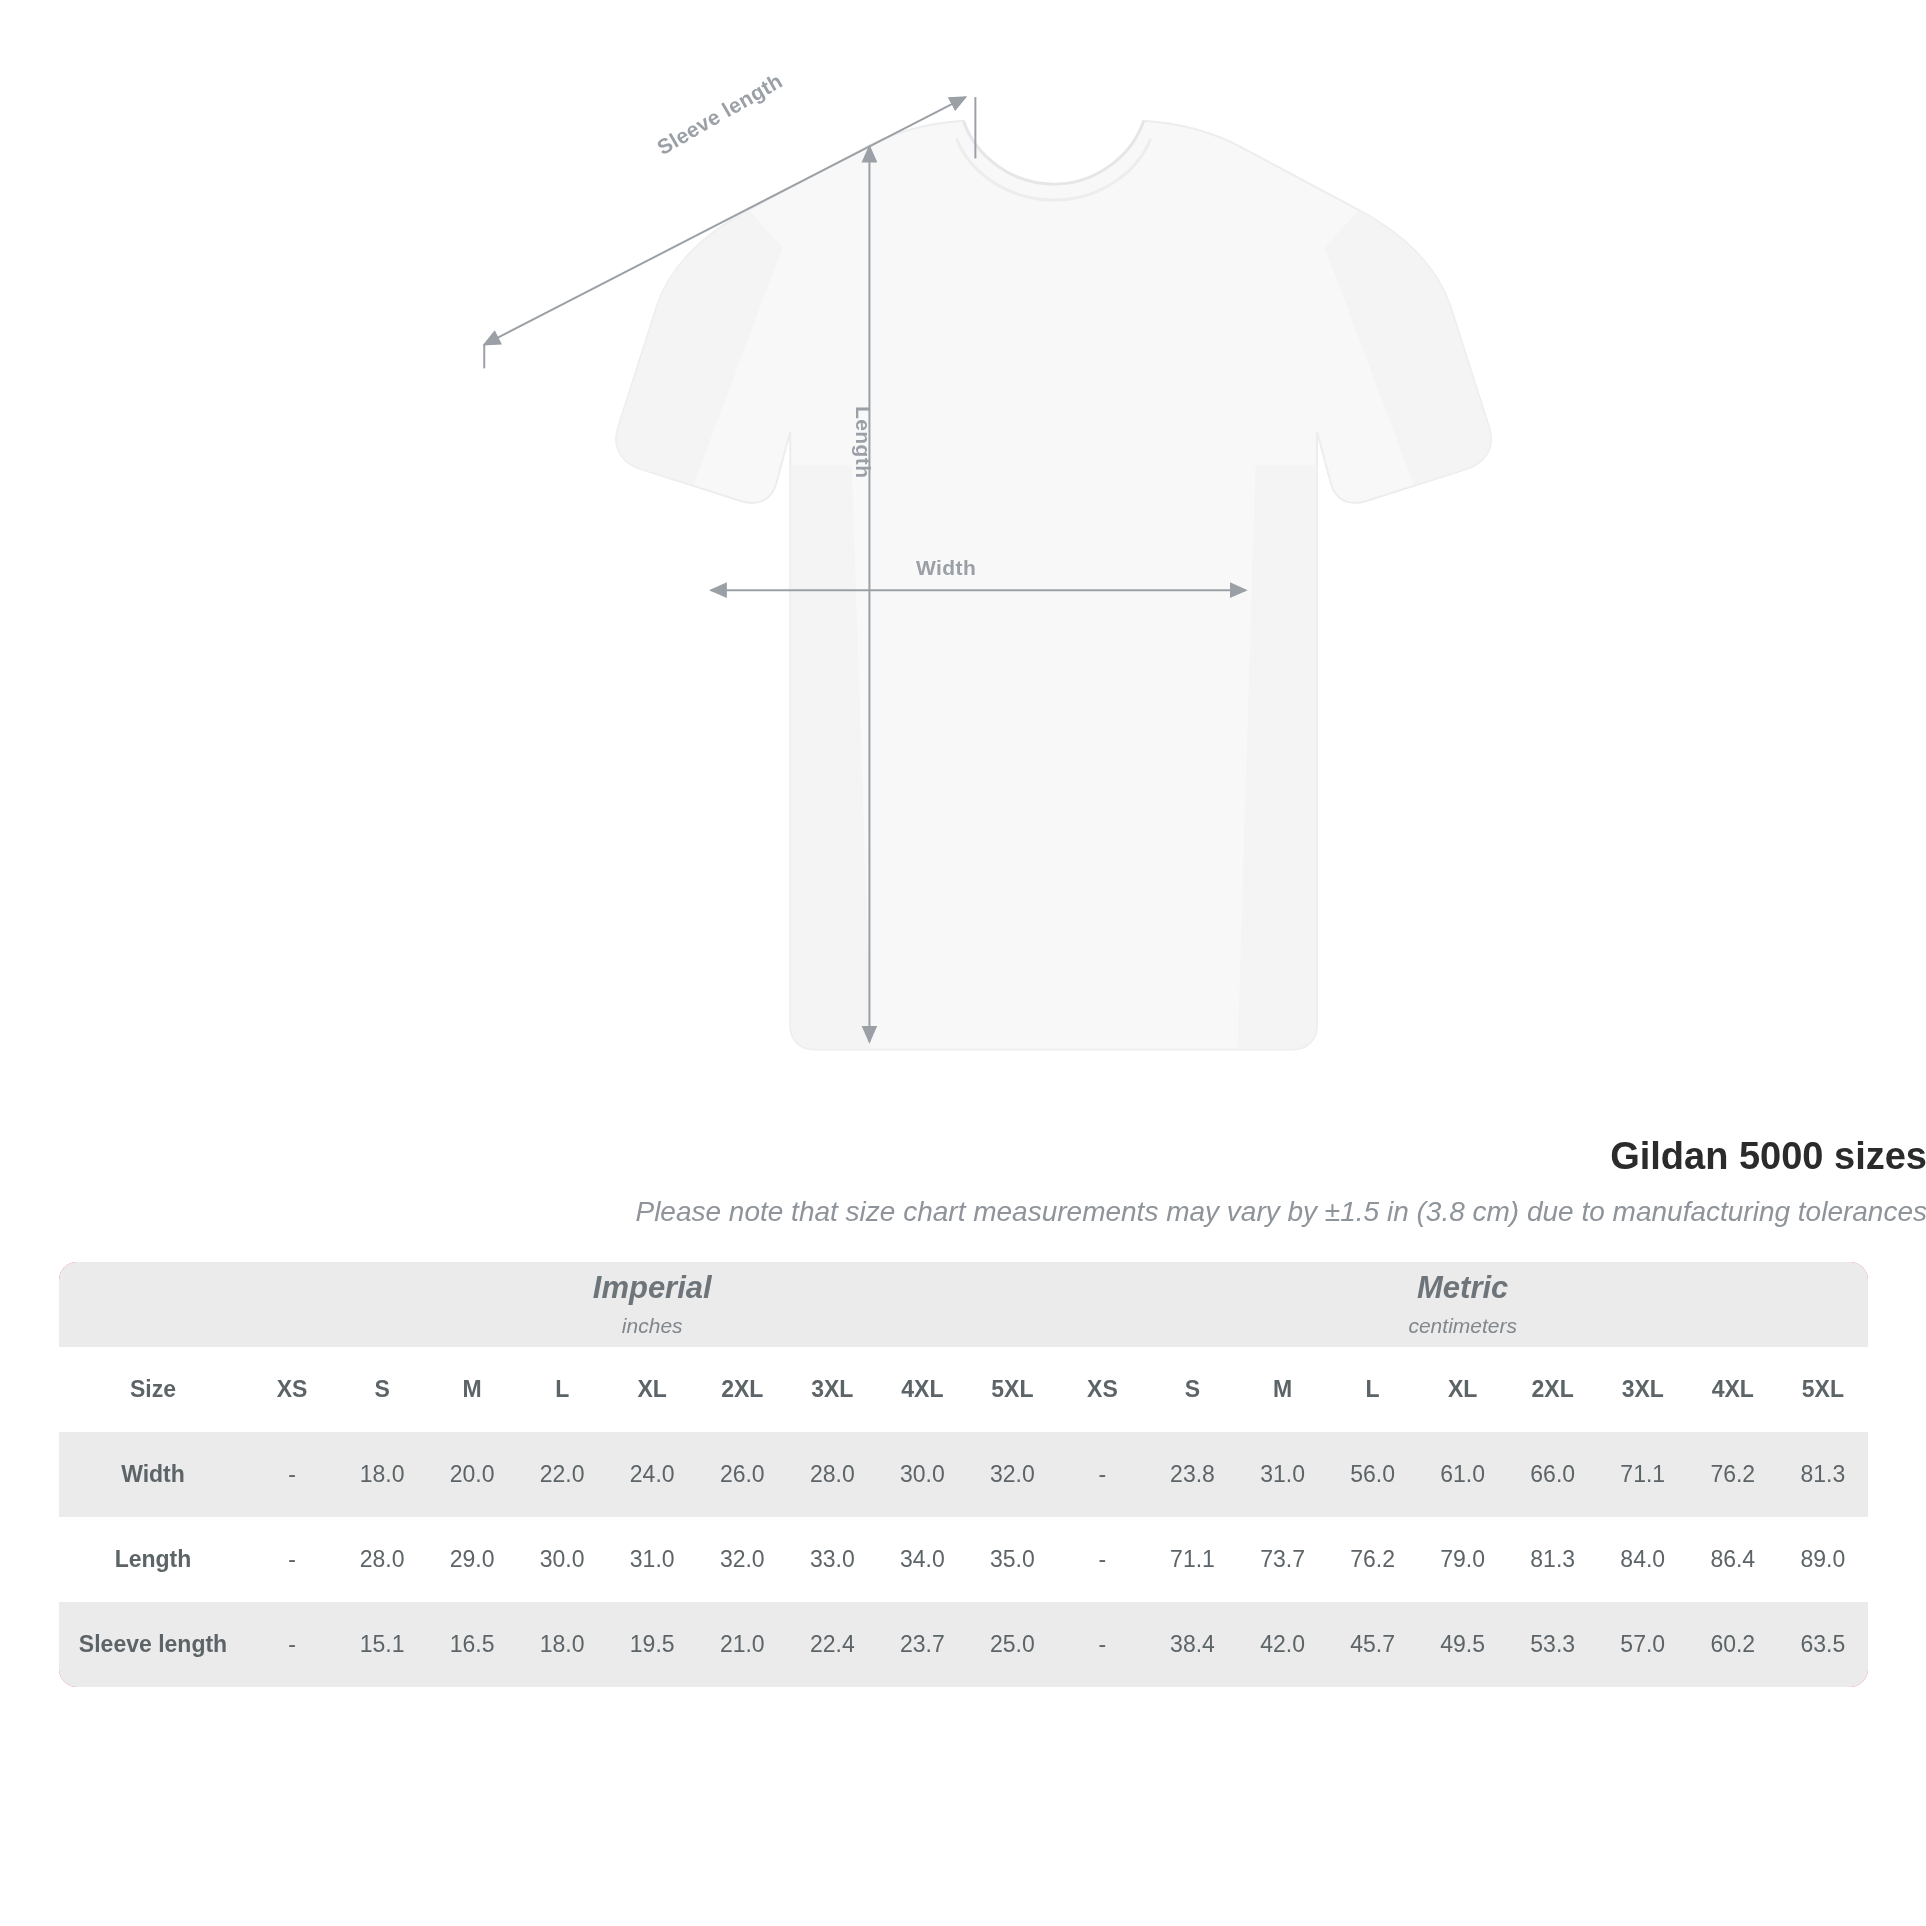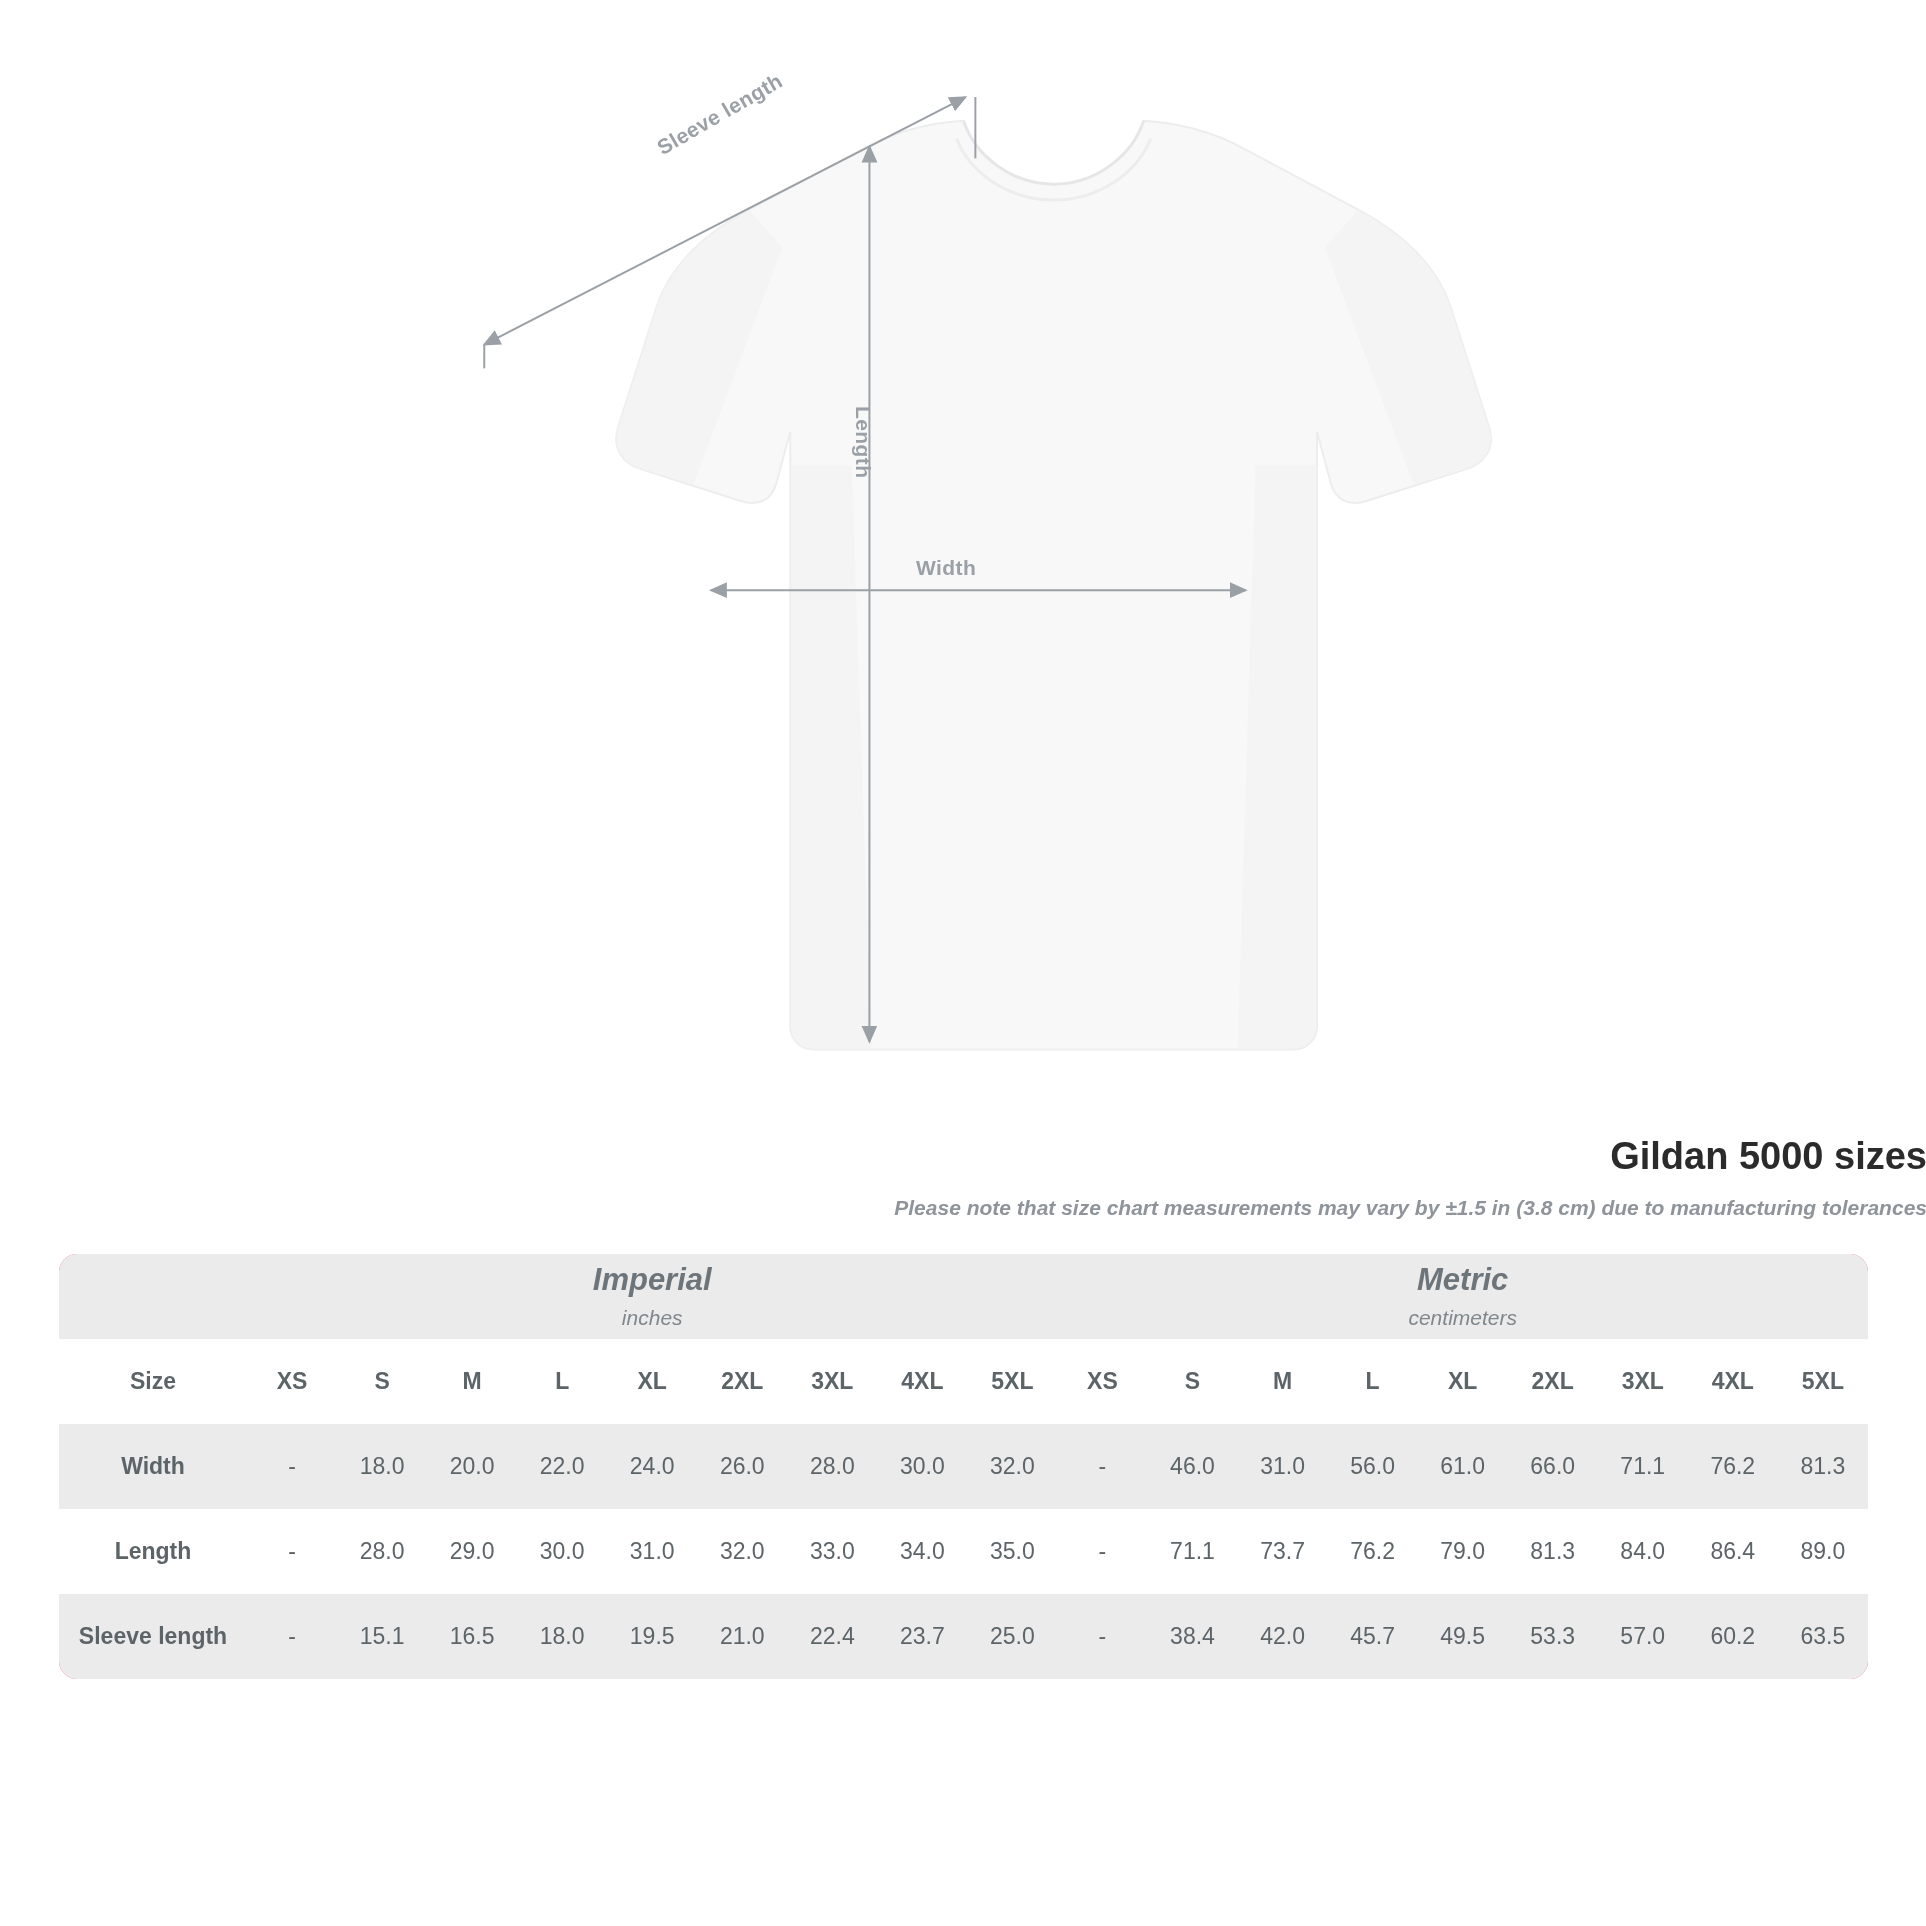--- a/index.html
+++ b/index.html
@@ -61,25 +61,24 @@
     text-align: right;
     margin-top: 26px;
   }
   .chart-title {
     font-size: 38px;
     font-weight: bold;
     color: #2b2b2b;
     margin: 0;
   }
   .chart-note {
-    font-size: 21px;
+    font-size: 28px;
     color: #8e949a;
     font-style: italic;
     margin-top: 18px;
-    font-weight: bold;
   }
 
   
   .table-wrap {
     margin: 34px 59px 0 59px;
     border-radius: 18px;
     overflow: hidden;
     background: #ec4899;
   }
   table.size-table {
@@ -257,21 +256,21 @@
           <td>-</td>
           <td>18.0</td>
           <td>20.0</td>
           <td>22.0</td>
           <td>24.0</td>
           <td>26.0</td>
           <td>28.0</td>
           <td>30.0</td>
           <td>32.0</td>
           <td>-</td>
-          <td>46.0</td>
+          <td>23.8</td>
           <td>31.0</td>
           <td>56.0</td>
           <td>61.0</td>
           <td>66.0</td>
           <td>71.1</td>
           <td>76.2</td>
           <td>81.3</td>
         </tr>
 
         <tr class="data-row plain">

